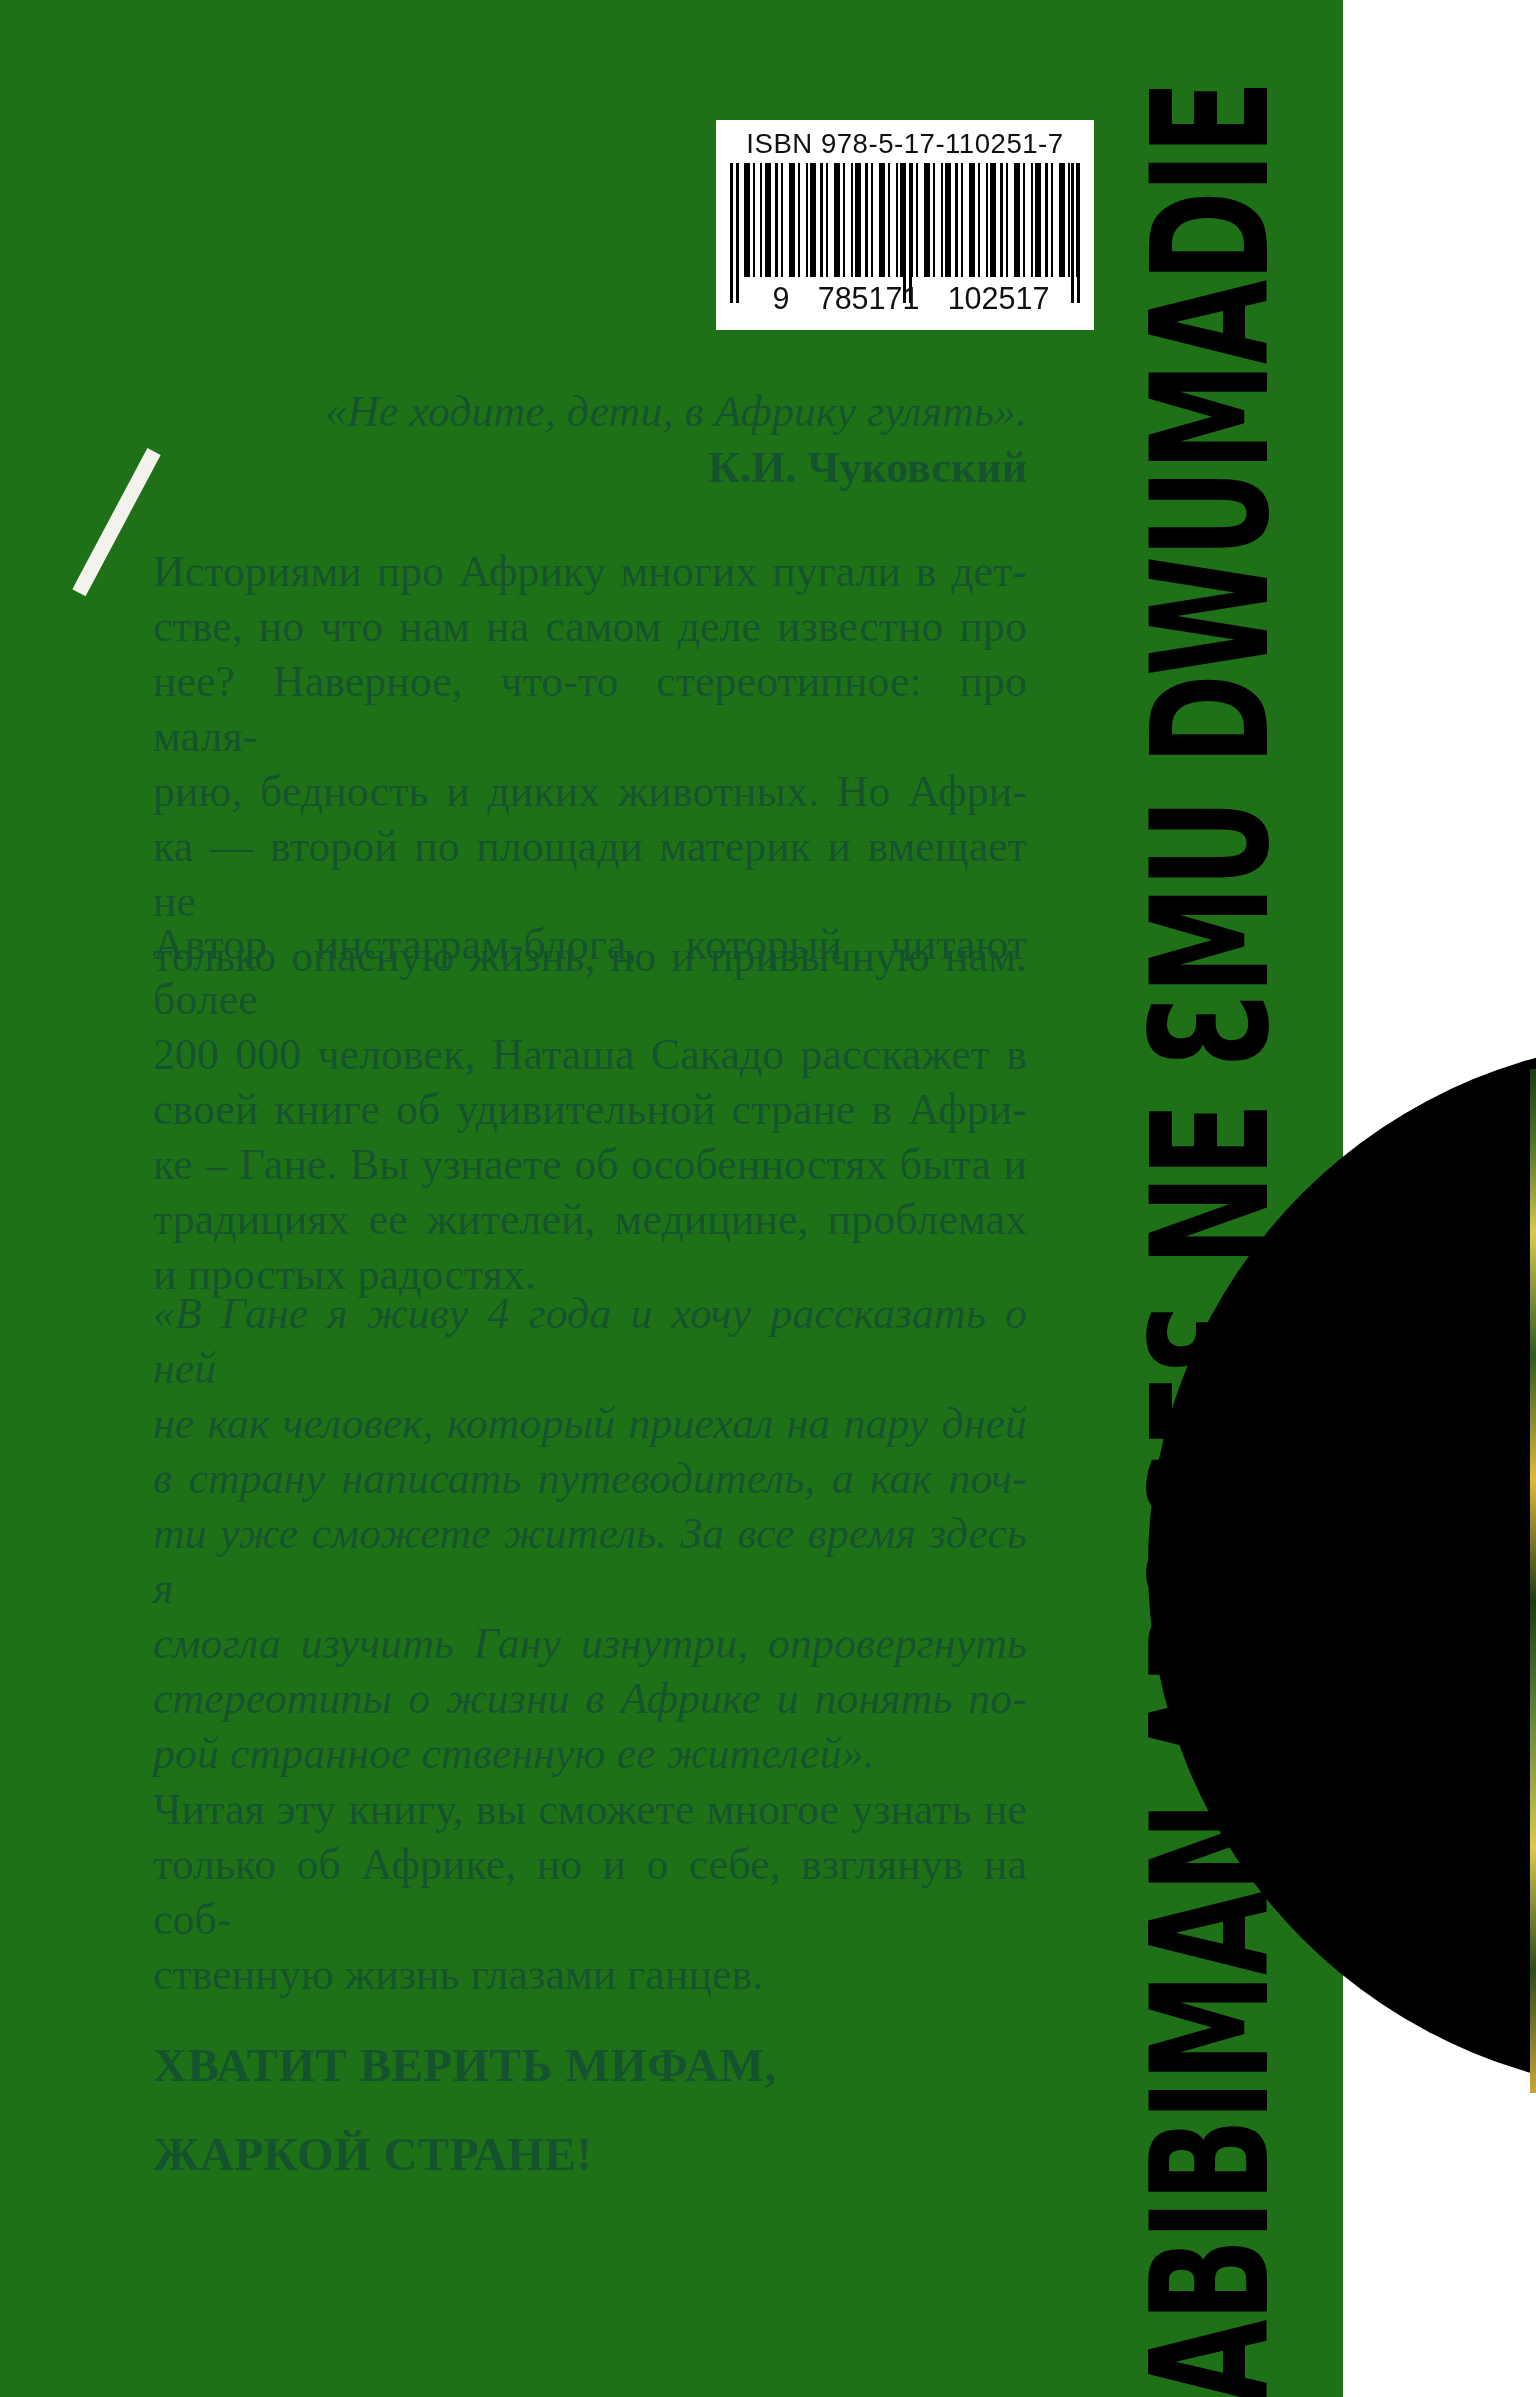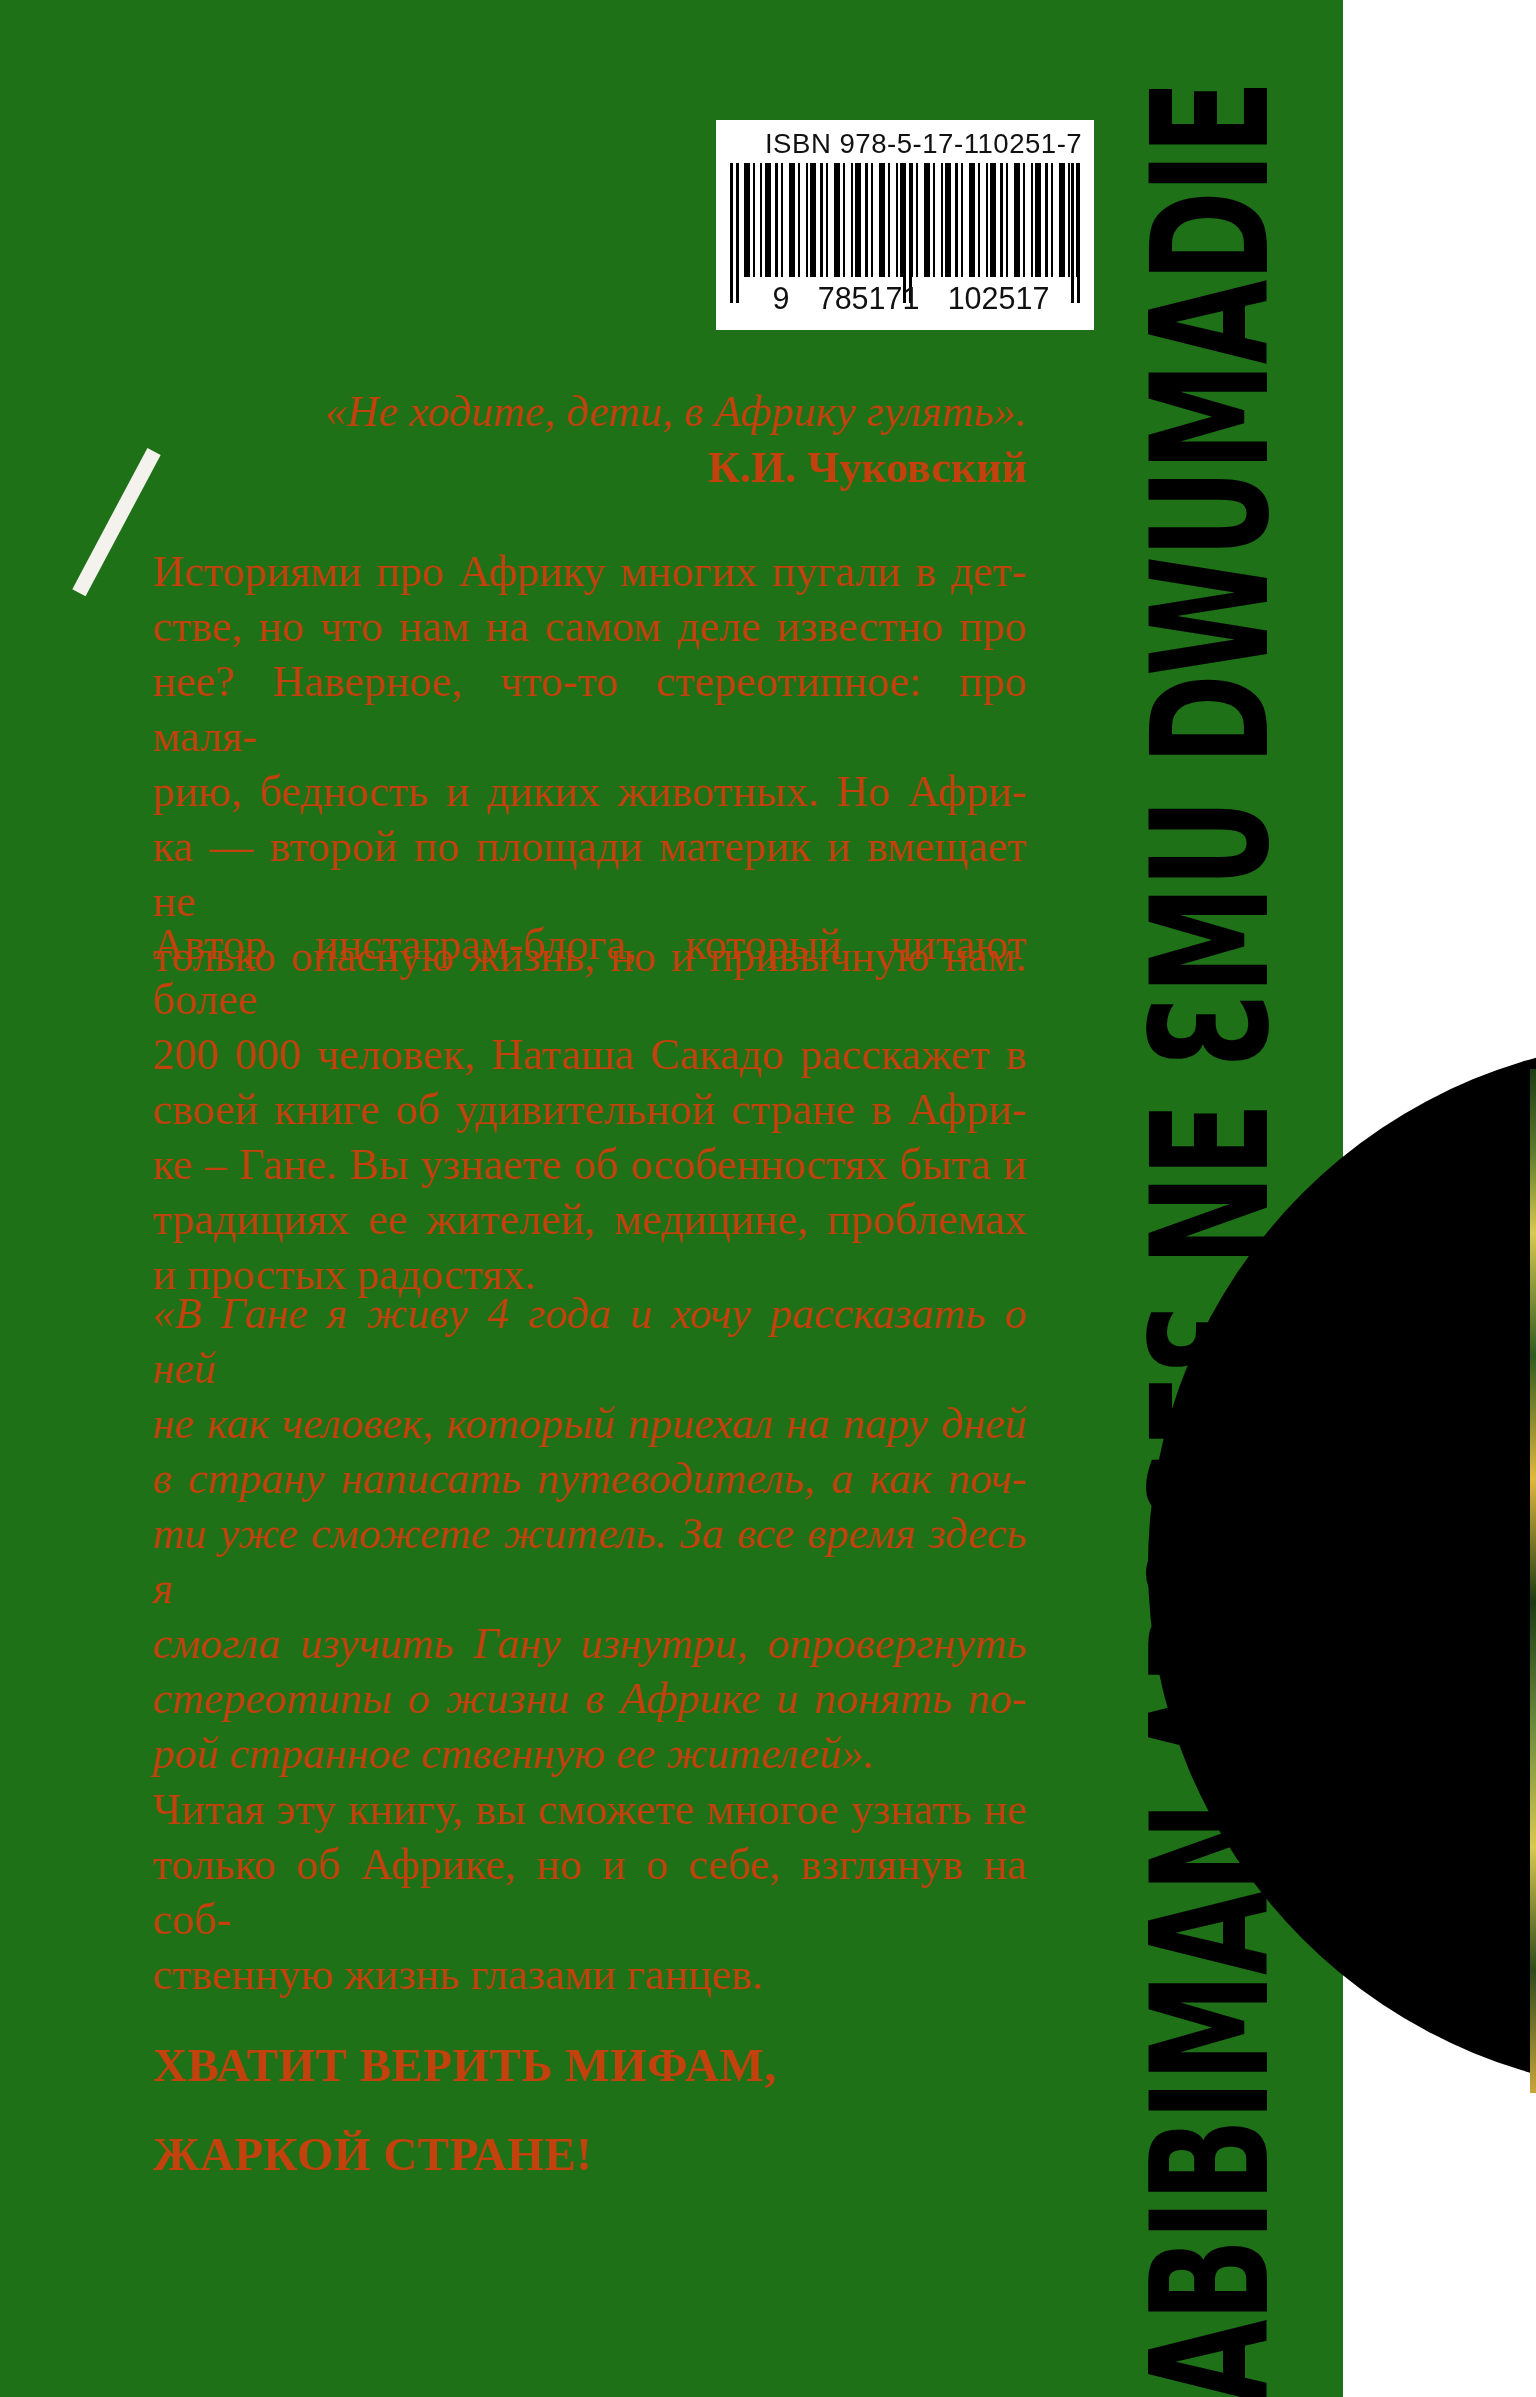--- a/index.html
+++ b/index.html
@@ -39,21 +39,21 @@
     position:absolute;right:0;top:1069px;width:6.9px;height:1024px;z-index:4;
     background:linear-gradient(180deg,#1c3a12 0%,#5a7a2a 8%,#d9c94e 16%,#2e5a1e 28%,#e0b83c 40%,#1c3a12 52%,#6a8a3a 64%,#d9c94e 76%,#2e4a1a 88%,#caa53a 100%);
   }
   .isbn-box{
     position:absolute;left:716px;top:120px;width:378px;height:210px;
     background:#ffffff;z-index:2;
     box-sizing:border-box;padding:7.9px 11.8px 0 11.8px;
     font-family:"Liberation Sans", sans-serif;color:#111;
   }
   .isbn-label{
-    text-align:right;font-size:27.6px;line-height:31.5px;letter-spacing:0.5px;
+    text-align:center;font-size:27.6px;line-height:31.5px;letter-spacing:0.5px;
     white-space:nowrap;
   }
   .barcode-wrap{position:relative;margin-top:3.9px;height:169px;}
   .bars{
     position:absolute;left:2px;right:2px;top:0;height:114px;
     background:repeating-linear-gradient(to right,
       #000 0 3px,#fff 3px 5.9px,#000 5.9px 7.9px,#fff 7.9px 13.8px,
       #000 13.8px 19.7px,#fff 19.7px 22.7px,#000 22.7px 24.6px,#fff 24.6px 30.5px,
       #000 30.5px 32.5px,#fff 32.5px 35px,#000 35px 41px,#fff 41px 45px);
   }
@@ -66,21 +66,21 @@
     position:absolute;left:12px;right:0;top:116px;height:39px;
     text-align:center;font-size:30.5px;line-height:39px;
     word-spacing:19.7px;background:transparent;white-space:nowrap;
   }
   .slash-mark{
     position:absolute;left:109px;top:442px;width:14.8px;height:160px;
     background:#f3f2ec;transform:rotate(28deg);z-index:2;
   }
   .copy{
     position:absolute;left:153px;top:0;width:874px;height:1740px;z-index:2;
-    color:#c2410c;font-size:44px;line-height:55px;
+    color:#14532d;font-size:44px;line-height:55px;
   }
   .copy .block{position:absolute;left:0;right:0;}
   .epigraph{top:384px;text-align:right;}
   .epigraph .quote{font-style:italic;line-height:56px;}
   .epigraph .attr{font-weight:bold;line-height:56px;}
   .p1{top:544px;}
   .p2{top:917px;}
   .p3{top:1286px;font-style:italic;}
   .author-line{top:1672px;text-align:right;font-weight:bold;}
   .p4{top:1782px;}

